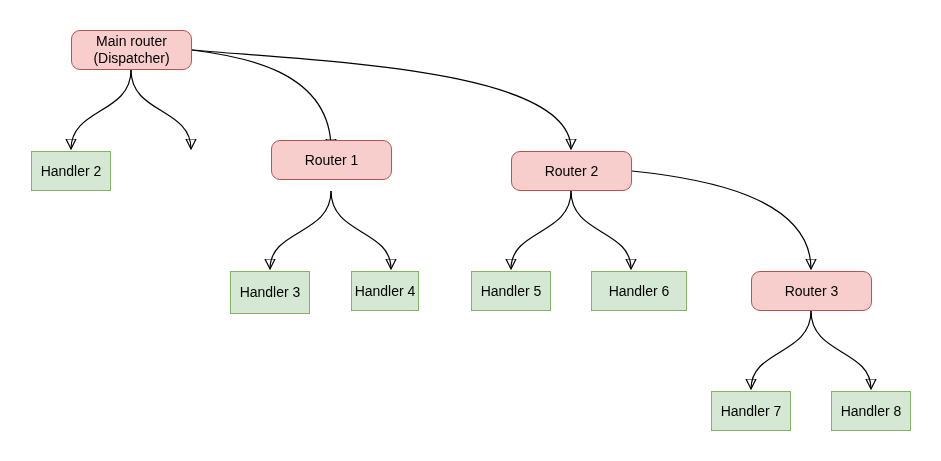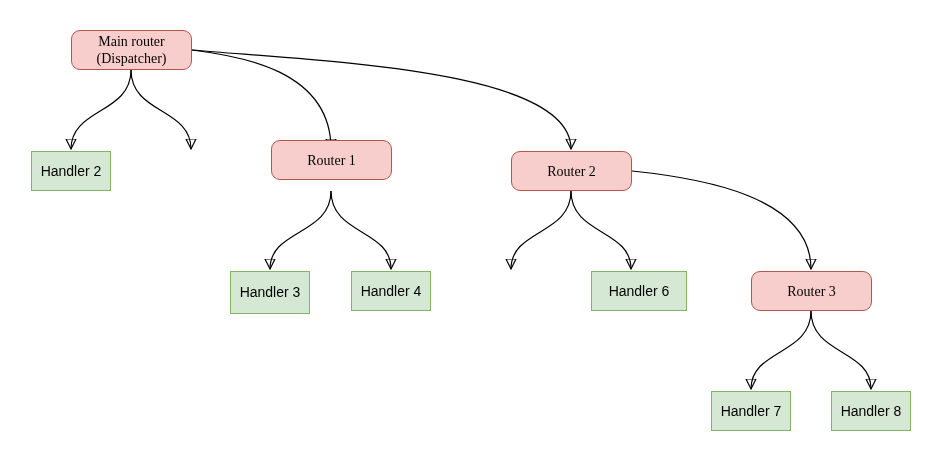--- a/index.html
+++ b/index.html
@@ -36,21 +36,20 @@
     text-align: center;
     font-size: 14px;
     line-height: 17px;
     color: #000000;
     white-space: pre-line;
   }
   .node.router {
     background: #f8cecc;
     border: 1px solid #b85450;
     border-radius: 9px;
-    font-family: Liberation Serif, serif;
   }
   .node.handler {
     background: #d5e8d4;
     border: 1px solid #82b366;
   }
 </style>
 </head>
 <body>
 
 <div class="canvas">
@@ -89,24 +88,27 @@
   </div>
 
   <div class="node router" style="left:511px; top:151px; width:121px; height:40px;">
     <span>Router 2</span>
   </div>
 
   <div class="node handler" style="left:230px; top:271px; width:80px; height:43px;">
     <span>Handler 3</span>
   </div>
 
-  <div class="node handler" style="left:351px; top:271px; width:80px; height:40px;">
+  <div class="node handler" style="left:351px; top:271px; width:68px; height:40px;">
     <span>Handler 4</span>
   </div>
 
+  <div class="node handler" style="left:471px; top:271px; width:80px; height:40px;">
+    <span>Handler 5</span>
+  </div>
 
   <div class="node handler" style="left:591px; top:271px; width:96px; height:40px;">
     <span>Handler 6</span>
   </div>
 
   <div class="node router" style="left:751px; top:271px; width:121px; height:40px;">
     <span>Router 3</span>
   </div>
 
   <div class="node handler" style="left:711px; top:391px; width:80px; height:40px;">

